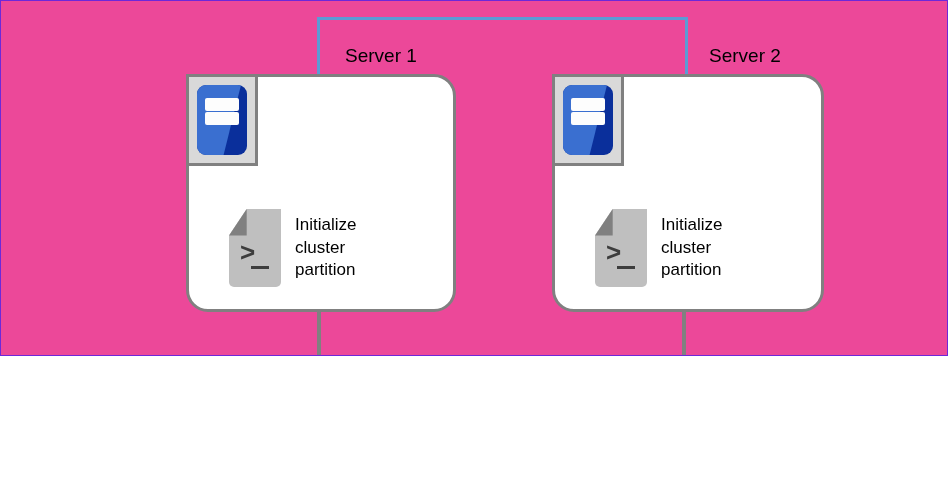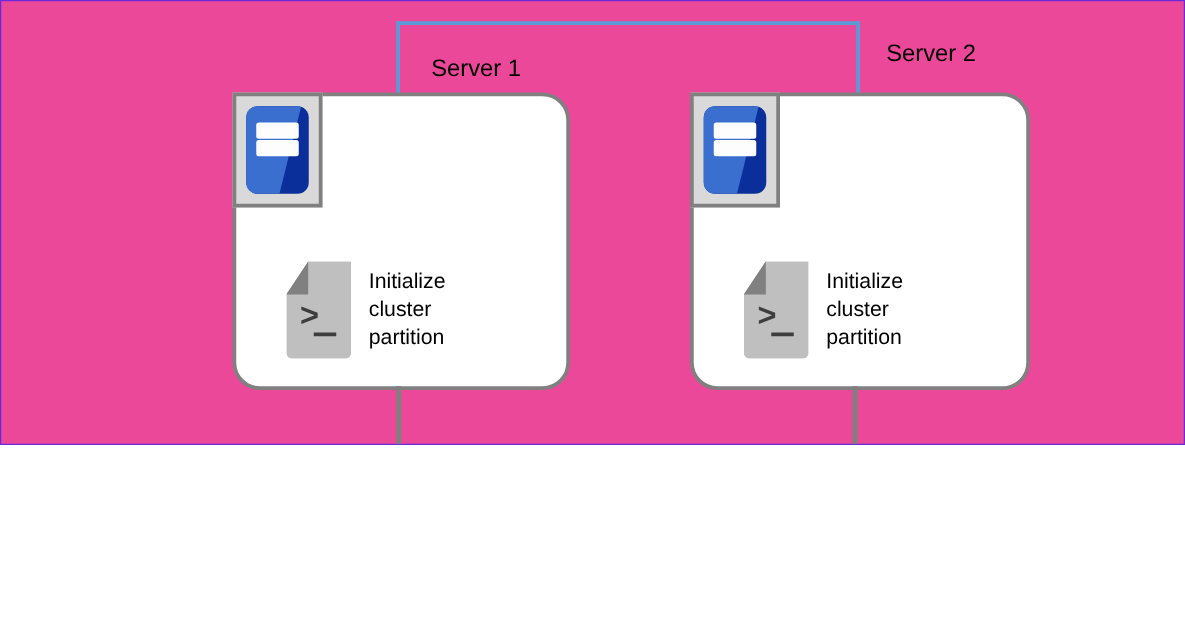--- a/index.html
+++ b/index.html
@@ -216,21 +216,21 @@
 
   <div class="link-v" style="left:316px; top:308px; height:52px;"></div>
 
   <div class="disk" style="left:275px; top:355px; width:84px; height:98px;">
     <div class="bar" style="top:0px;"></div>
     <div class="platter" style="top:11px;"></div>
     <div class="bar" style="top:57px;"></div>
     <div class="platter" style="top:68px;"></div>
   </div>
 
-  <div class="server-label" style="left:708px; top:32px;">Server 2</div>
+  <div class="server-label" style="left:708px; top:44px;">Server 2</div>
 
   <div class="server-box" style="left:551px; top:73px; width:272px; height:238px;"></div>
 
   <div class="server-badge" style="left:551px; top:73px; width:72px; height:92px;">
     <div class="chassis">
       <div class="slot s1"></div>
       <div class="slot s2"></div>
     </div>
   </div>
 

